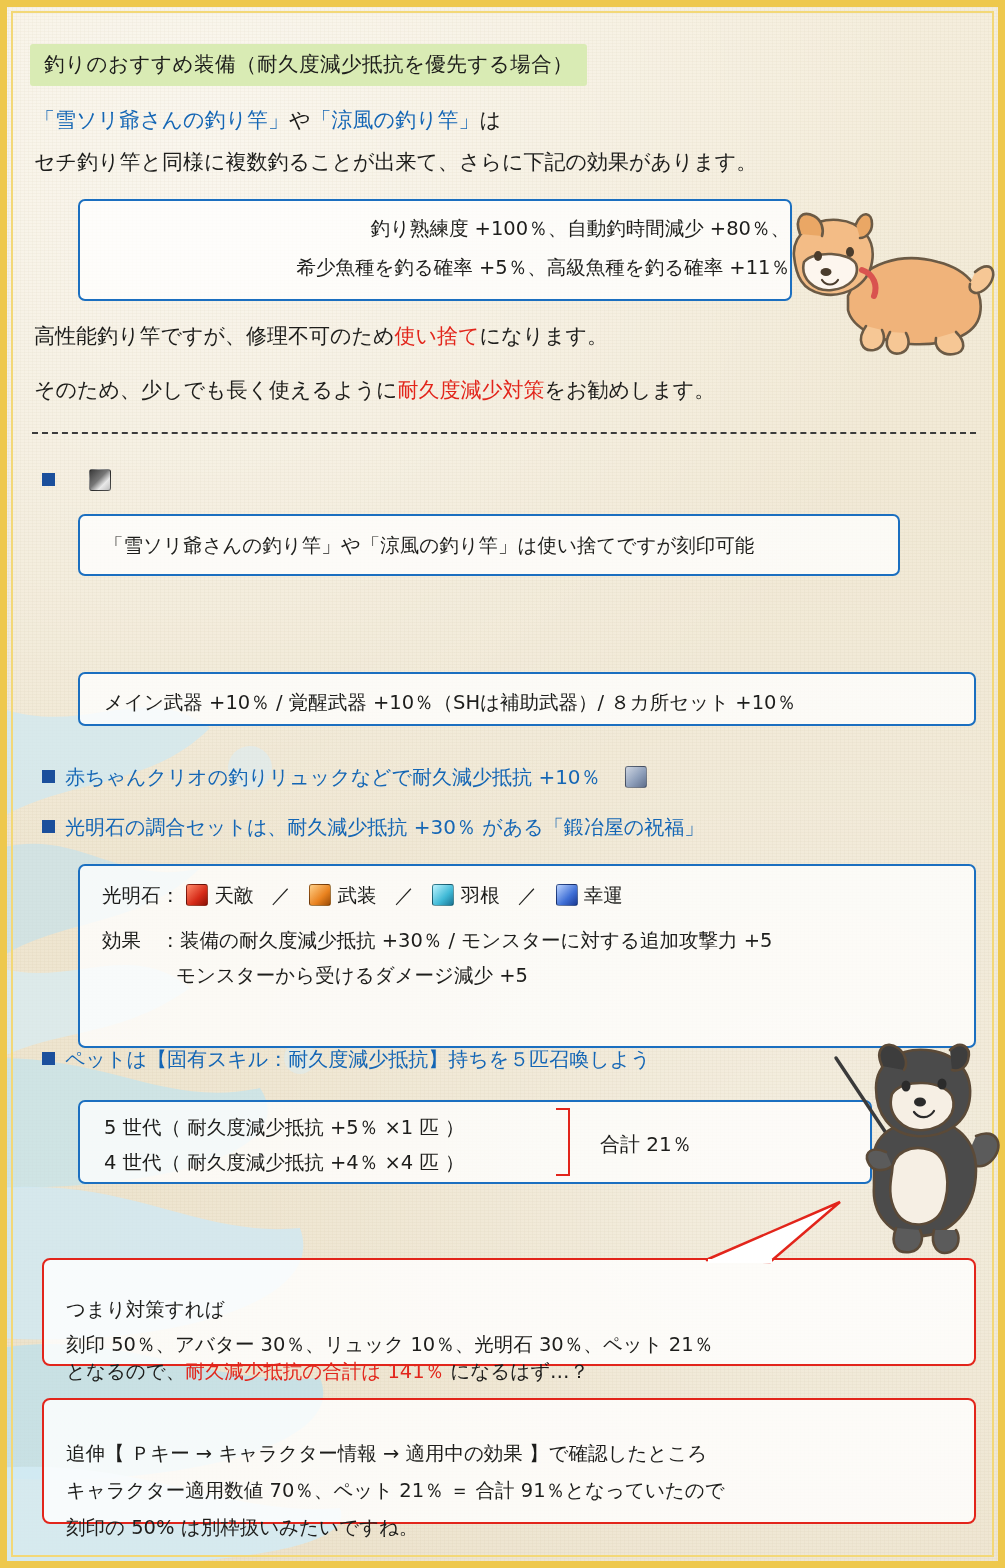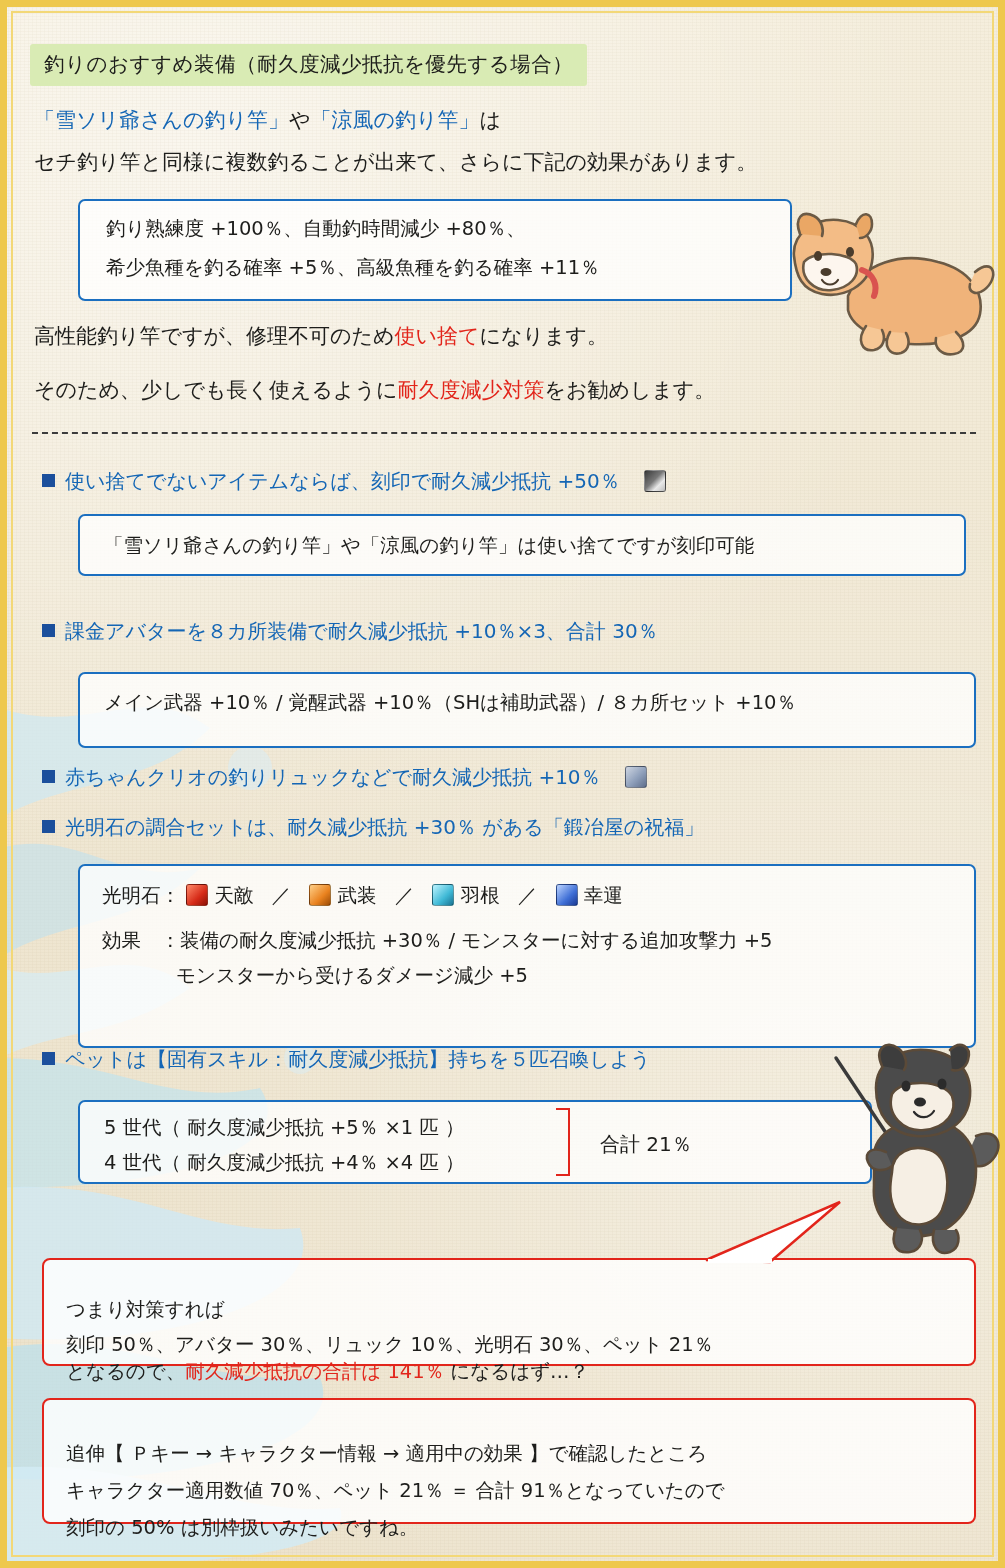--- a/index.html
+++ b/index.html
@@ -154,46 +154,43 @@
 
   <div class="bg-border"></div>
 
   <div class="title-chip">釣りのおすすめ装備（耐久度減少抵抗を優先する場合）</div>
 
   <div class="lede l1">
     <span class="blue">「雪ソリ爺さんの釣り竿」</span><span>や</span><span class="blue">「涼風の釣り竿」</span><span>は</span>
   </div>
   <div class="lede l2">セチ釣り竿と同様に複数釣ることが出来て、さらに下記の効果があります。</div>
 
-  <div class="box-blue" style="left:78px; top:199px; width:714px; height:102px; padding:14px 0 0 26px;">
+  <div class="box-blue" style="left:78px; top:199px; width:714px; height:102px; padding:14px 0 0 26px;text-align:right;">
     <div class="bline">釣り熟練度 +100％、自動釣時間減少 +80％、</div>
     <div class="bline" style="margin-top:12px;">希少魚種を釣る確率 +5％、高級魚種を釣る確率 +11％</div>
   </div>
 
   <div class="lede" style="top:322px;">
     <span>高性能釣り竿ですが、修理不可のため</span><span class="red">使い捨て</span><span>になります。</span>
   </div>
   <div class="lede" style="top:376px;">
     <span>そのため、少しでも長く使えるように</span><span class="red">耐久度減少対策</span><span>をお勧めします。</span>
   </div>
 
   <div class="dashed"></div>
 
   <div class="bullet" style="left:42px; top:468px;">
-    <span class="sq"></span><span>使い捨てでないアイテムならば、刻印で耐久減少抵抗 +50％</span>
+    <span class="sq"></span>
     <span class="icon-sq ic-feather" style="margin-left:18px;"></span>
   </div>
-  <div class="box-blue" style="left:78px; top:514px; width:888px; height:62px; padding:16px 0 0 24px;">
+  <div class="box-blue" style="left:78px; top:514px; width:822px; height:62px; padding:16px 0 0 24px;">
     <div class="bline">「雪ソリ爺さんの釣り竿」や「涼風の釣り竿」は使い捨てですが刻印可能</div>
   </div>
 
-  <div class="bullet" style="left:42px; top:618px;">
-    <span class="sq"></span><span>課金アバターを８カ所装備で耐久減少抵抗 +10％×3、合計 30％</span>
-  </div>
-  <div class="box-blue" style="left:78px; top:672px; width:898px; height:76px; padding:15px 0 0 24px;">
+  <div class="box-blue" style="left:78px; top:672px; width:898px; height:54px; padding:15px 0 0 24px;">
     <div class="bline">メイン武器 +10％ / 覚醒武器 +10％（SHは補助武器）/ ８カ所セット +10％</div>
   </div>
 
   <div class="bullet" style="left:42px; top:764px;">
     <span class="sq"></span><span>赤ちゃんクリオの釣りリュックなどで耐久減少抵抗 +10％</span>
     <span class="icon-sq ic-bag" style="margin-left:18px;"></span>
   </div>
 
   <div class="bullet" style="left:42px; top:814px;">
     <span class="sq"></span><span>光明石の調合セットは、耐久減少抵抗 +30％ がある「鍛冶屋の祝福」</span>

